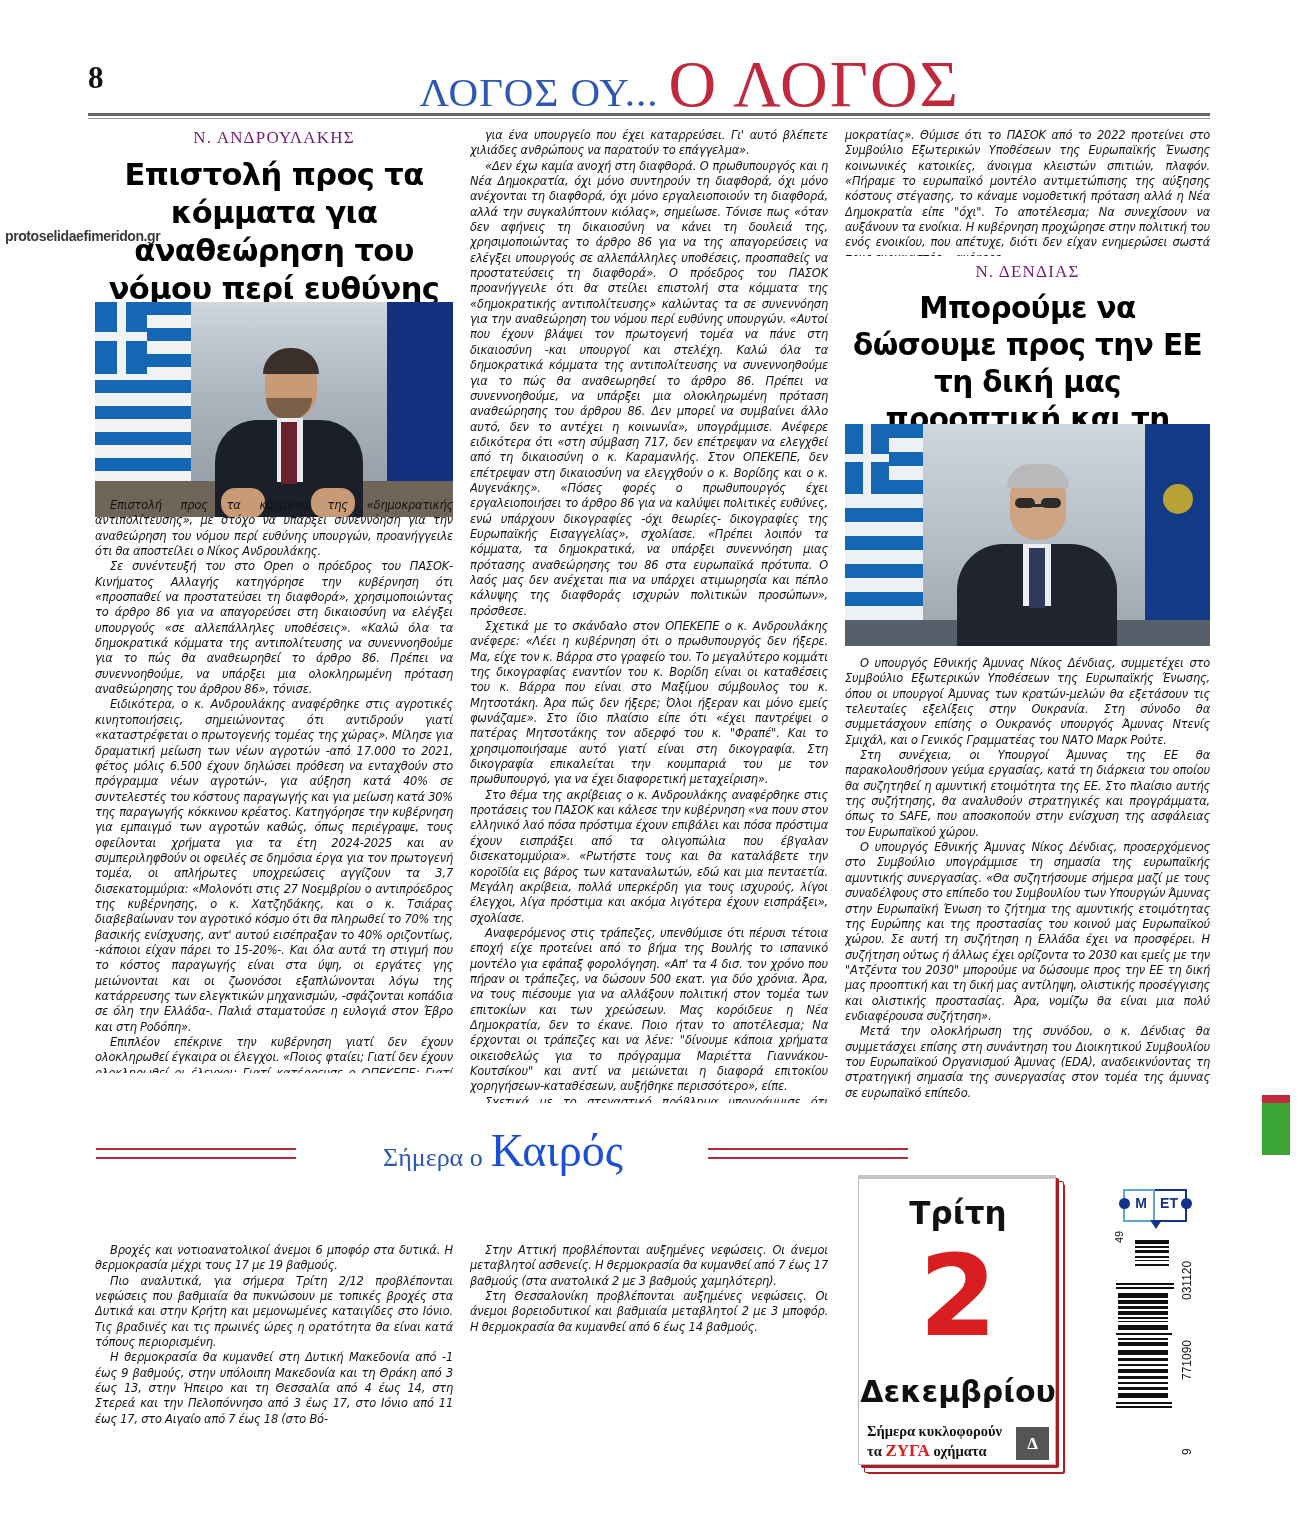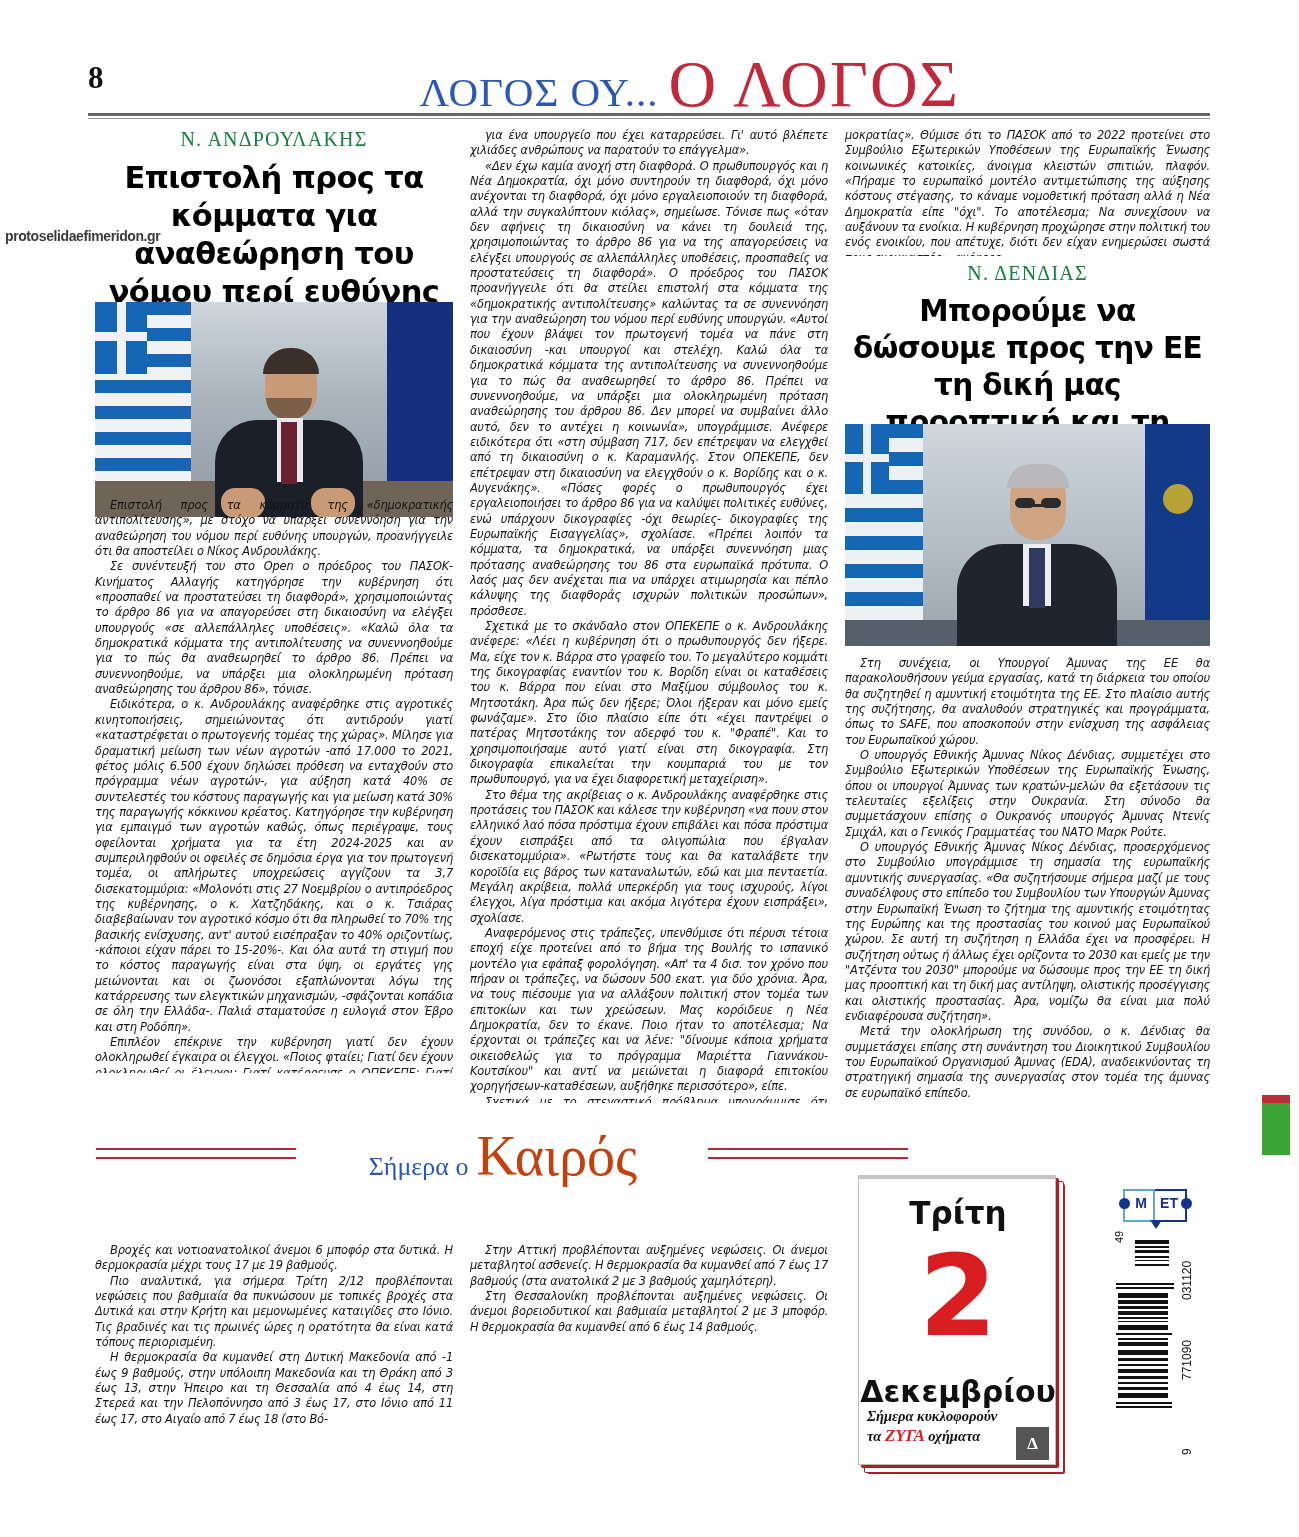--- a/index.html
+++ b/index.html
@@ -55,21 +55,21 @@
     text-align:justify;
     color:#151515;
     letter-spacing:-0.15px;
     word-spacing:-0.2px;
   }
   .body-text p{margin:0;text-indent:15px;font-style:italic;}
 
   
   .kicker{
     font-family:"Liberation Serif", serif;
-    font-size:20px;letter-spacing:1.2px;text-align:center;color:#15803d;
+    font-size:17px;letter-spacing:1.2px;text-align:center;color:#701a75;
   }
   .headline{
     font-family:"DejaVu Sans", sans-serif;
     font-weight:bold;
     font-size:30.5px;
     line-height:38px;
     text-align:center;
     color:#000;
     letter-spacing:-0.6px;
   }
@@ -80,43 +80,43 @@
 
   
   .weather-band{position:absolute;left:88px;top:1128px;width:1122px;height:52px;}
   .wb-line-l{position:absolute;left:8px;top:20px;width:200px;height:7px;
     border-top:2px solid #b5283c;border-bottom:2px solid #b5283c;}
   .wb-line-r{position:absolute;left:620px;top:20px;width:200px;height:7px;
     border-top:2px solid #b5283c;border-bottom:2px solid #b5283c;}
   .wb-title{position:absolute;left:215px;top:-4px;width:400px;text-align:center;
     font-family:"Liberation Serif", serif;white-space:nowrap;}
   .wb-simera{font-size:26px;color:#2d57b5;}
-  .wb-kairos{font-size:56px;color:#c2410c;margin-left:8px;}
+  .wb-kairos{font-size:46px;color:#1d4ed8;margin-left:8px;}
 
   
   .cal-wrap{position:absolute;left:858px;top:1175px;width:215px;height:305px;}
   .cal-shadow{position:absolute;left:9px;top:9px;width:198px;height:290px;
     background:#b01c26;border-radius:2px;}
   .cal-shadow2{position:absolute;left:6px;top:6px;width:198px;height:290px;
     background:#ffffff;border:1px solid #b01c26;border-radius:2px;}
   .cal-shadow3{position:absolute;left:3px;top:3px;width:198px;height:290px;
     background:#b01c26;border-radius:2px;}
   .cal-card{position:absolute;left:0;top:0;width:198px;height:290px;
     background:#fff;border:1px solid #bdbdbd;border-top:4px solid #c4c4c4;
     box-sizing:border-box;}
   .cal-day{position:absolute;top:16px;left:0;width:198px;text-align:center;
     font-family:"DejaVu Sans", sans-serif;font-weight:bold;font-size:31px;color:#111;}
   .cal-num{position:absolute;top:62px;left:0;width:198px;text-align:center;
     font-family:"DejaVu Sans", sans-serif;font-weight:bold;font-size:112px;
     line-height:110px;color:#d81e20;}
   .cal-month{position:absolute;top:195px;left:0;width:198px;text-align:center;
     font-family:"DejaVu Sans", sans-serif;font-weight:bold;font-size:30px;color:#111;}
-  .cal-note{position:absolute;top:228px;left:8px;width:150px;
+  .cal-note{position:absolute;top:243px;left:8px;width:150px;
     font-family:"Liberation Serif", serif;font-weight:bold;font-size:14.5px;
-    line-height:19px;color:#111;font-style:italic;}
+    line-height:19px;color:#111;}
   .cal-note .zyga{color:#d81e20;font-size:17px;}
   .cal-badge{position:absolute;top:248px;left:157px;width:33px;height:33px;
     background:#555;display:flex;align-items:center;justify-content:center;
     color:#fff;font-family:"Liberation Serif", serif;font-size:17px;font-weight:bold;}
 
   
   .met{position:absolute;left:1117px;top:1187px;width:78px;height:42px;}
   .met-box{position:absolute;left:6px;top:2px;width:64px;height:33px;
     border:2px solid #14338c;box-sizing:border-box;}
   .met-box-l{position:absolute;left:6px;top:2px;width:32px;height:33px;
@@ -243,22 +243,22 @@
     <div class="flagstripe" style="left:165px;top:46px;width:56px;height:70px;background:#cfa483;border-radius:26px;"></div>
     <div class="flagstripe" style="left:162px;top:40px;width:62px;height:24px;background:#b9b9bb;border-radius:28px 28px 0 0;"></div>
     <div class="flagstripe" style="left:170px;top:74px;width:20px;height:10px;background:#2b2b2b;border-radius:6px;"></div>
     <div class="flagstripe" style="left:196px;top:74px;width:20px;height:10px;background:#2b2b2b;border-radius:6px;"></div>
     <div class="flagstripe" style="left:188px;top:80px;width:10px;height:3px;background:#2b2b2b;"></div>
     <div class="flagstripe" style="left:178px;top:120px;width:28px;height:62px;background:#eceef1;"></div>
     <div class="flagstripe" style="left:184px;top:124px;width:16px;height:60px;background:#2f3a5c;"></div>
   </div>
 
   <div class="col col-c body-text" style="top:656px;height:460px;overflow:hidden;">
+    <p>Ο υπουργός Εθνικής Άμυνας Νίκος Δένδιας, συμμετέχει στο Συμβούλιο Εξωτερικών Υποθέσεων της Ευρωπαϊκής Ένωσης, όπου οι υπουργοί Άμυνας των κρατών-μελών θα εξετάσουν τις τελευταίες εξελίξεις στην Ουκρανία. Στη σύνοδο θα συμμετάσχουν επίσης ο Ουκρανός υπουργός Άμυνας Ντενίς Σμιχάλ, και ο Γενικός Γραμματέας του ΝΑΤΟ Μαρκ Ρούτε.</p>
     <p>Στη συνέχεια, οι Υπουργοί Άμυνας της ΕΕ θα παρακολουθήσουν γεύμα εργασίας, κατά τη διάρκεια του οποίου θα συζητηθεί η αμυντική ετοιμότητα της ΕΕ. Στο πλαίσιο αυτής της συζήτησης, θα αναλυθούν στρατηγικές και προγράμματα, όπως το SAFE, που αποσκοπούν στην ενίσχυση της ασφάλειας του Ευρωπαϊκού χώρου.</p>
-    <p>Ο υπουργός Εθνικής Άμυνας Νίκος Δένδιας, συμμετέχει στο Συμβούλιο Εξωτερικών Υποθέσεων της Ευρωπαϊκής Ένωσης, όπου οι υπουργοί Άμυνας των κρατών-μελών θα εξετάσουν τις τελευταίες εξελίξεις στην Ουκρανία. Στη σύνοδο θα συμμετάσχουν επίσης ο Ουκρανός υπουργός Άμυνας Ντενίς Σμιχάλ, και ο Γενικός Γραμματέας του ΝΑΤΟ Μαρκ Ρούτε.</p>
     <p>Ο υπουργός Εθνικής Άμυνας Νίκος Δένδιας, προσερχόμενος στο Συμβούλιο υπογράμμισε τη σημασία της ευρωπαϊκής αμυντικής συνεργασίας. «Θα συζητήσουμε σήμερα μαζί με τους συναδέλφους στο επίπεδο του Συμβουλίου των Υπουργών Άμυνας στην Ευρωπαϊκή Ένωση το ζήτημα της αμυντικής ετοιμότητας της Ευρώπης και της προστασίας του κοινού μας Ευρωπαϊκού χώρου. Σε αυτή τη συζήτηση η Ελλάδα έχει να προσφέρει. Η συζήτηση ούτως ή άλλως έχει ορίζοντα το 2030 και εμείς με την "Ατζέντα του 2030" μπορούμε να δώσουμε προς την ΕΕ τη δική μας προοπτική και τη δική μας αντίληψη, ολιστικής προσέγγισης και ολιστικής προστασίας. Άρα, νομίζω θα είναι μια πολύ ενδιαφέρουσα συζήτηση».</p>
     <p>Μετά την ολοκλήρωση της συνόδου, ο κ. Δένδιας θα συμμετάσχει επίσης στη συνάντηση του Διοικητικού Συμβουλίου του Ευρωπαϊκού Οργανισμού Άμυνας (EDA), αναδεικνύοντας τη στρατηγική σημασία της συνεργασίας στον τομέα της άμυνας σε ευρωπαϊκό επίπεδο.</p>
   </div>
 
   <div class="red-mark"></div>
   <div class="green-mark"></div>
 
   <div class="weather-band">
     <div class="wb-line-l"></div>
     <div class="wb-line-r"></div>

